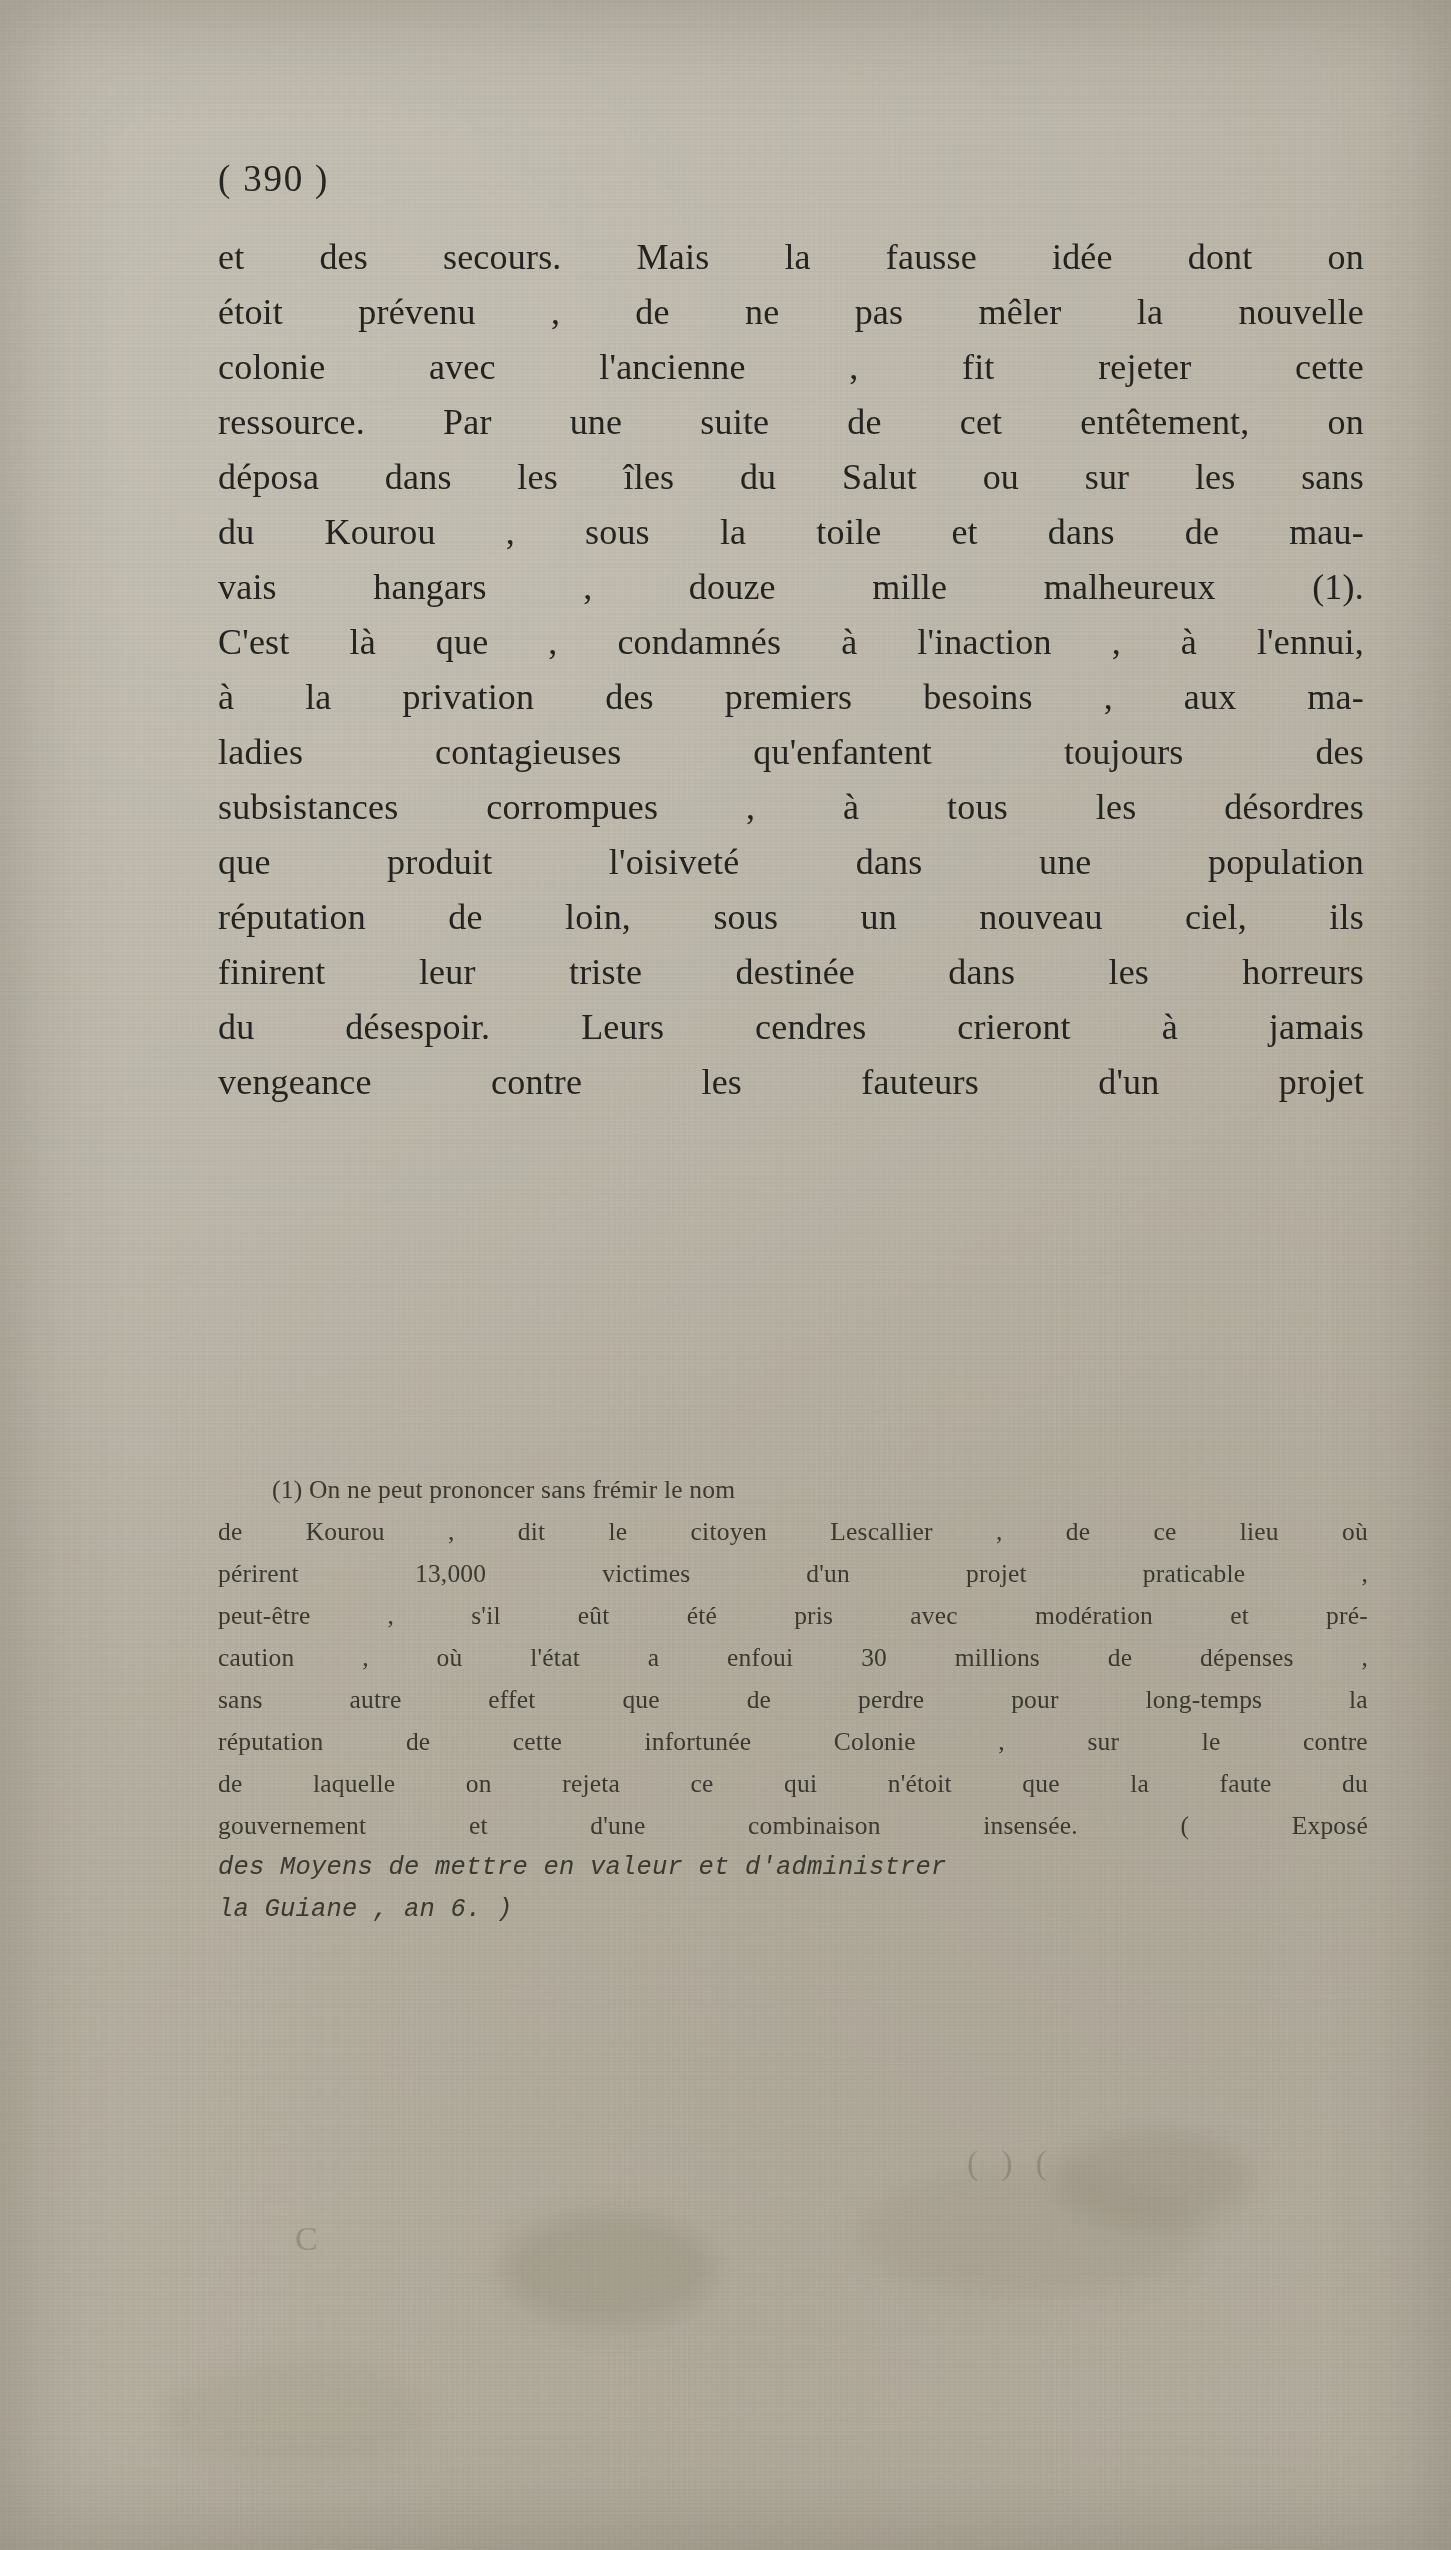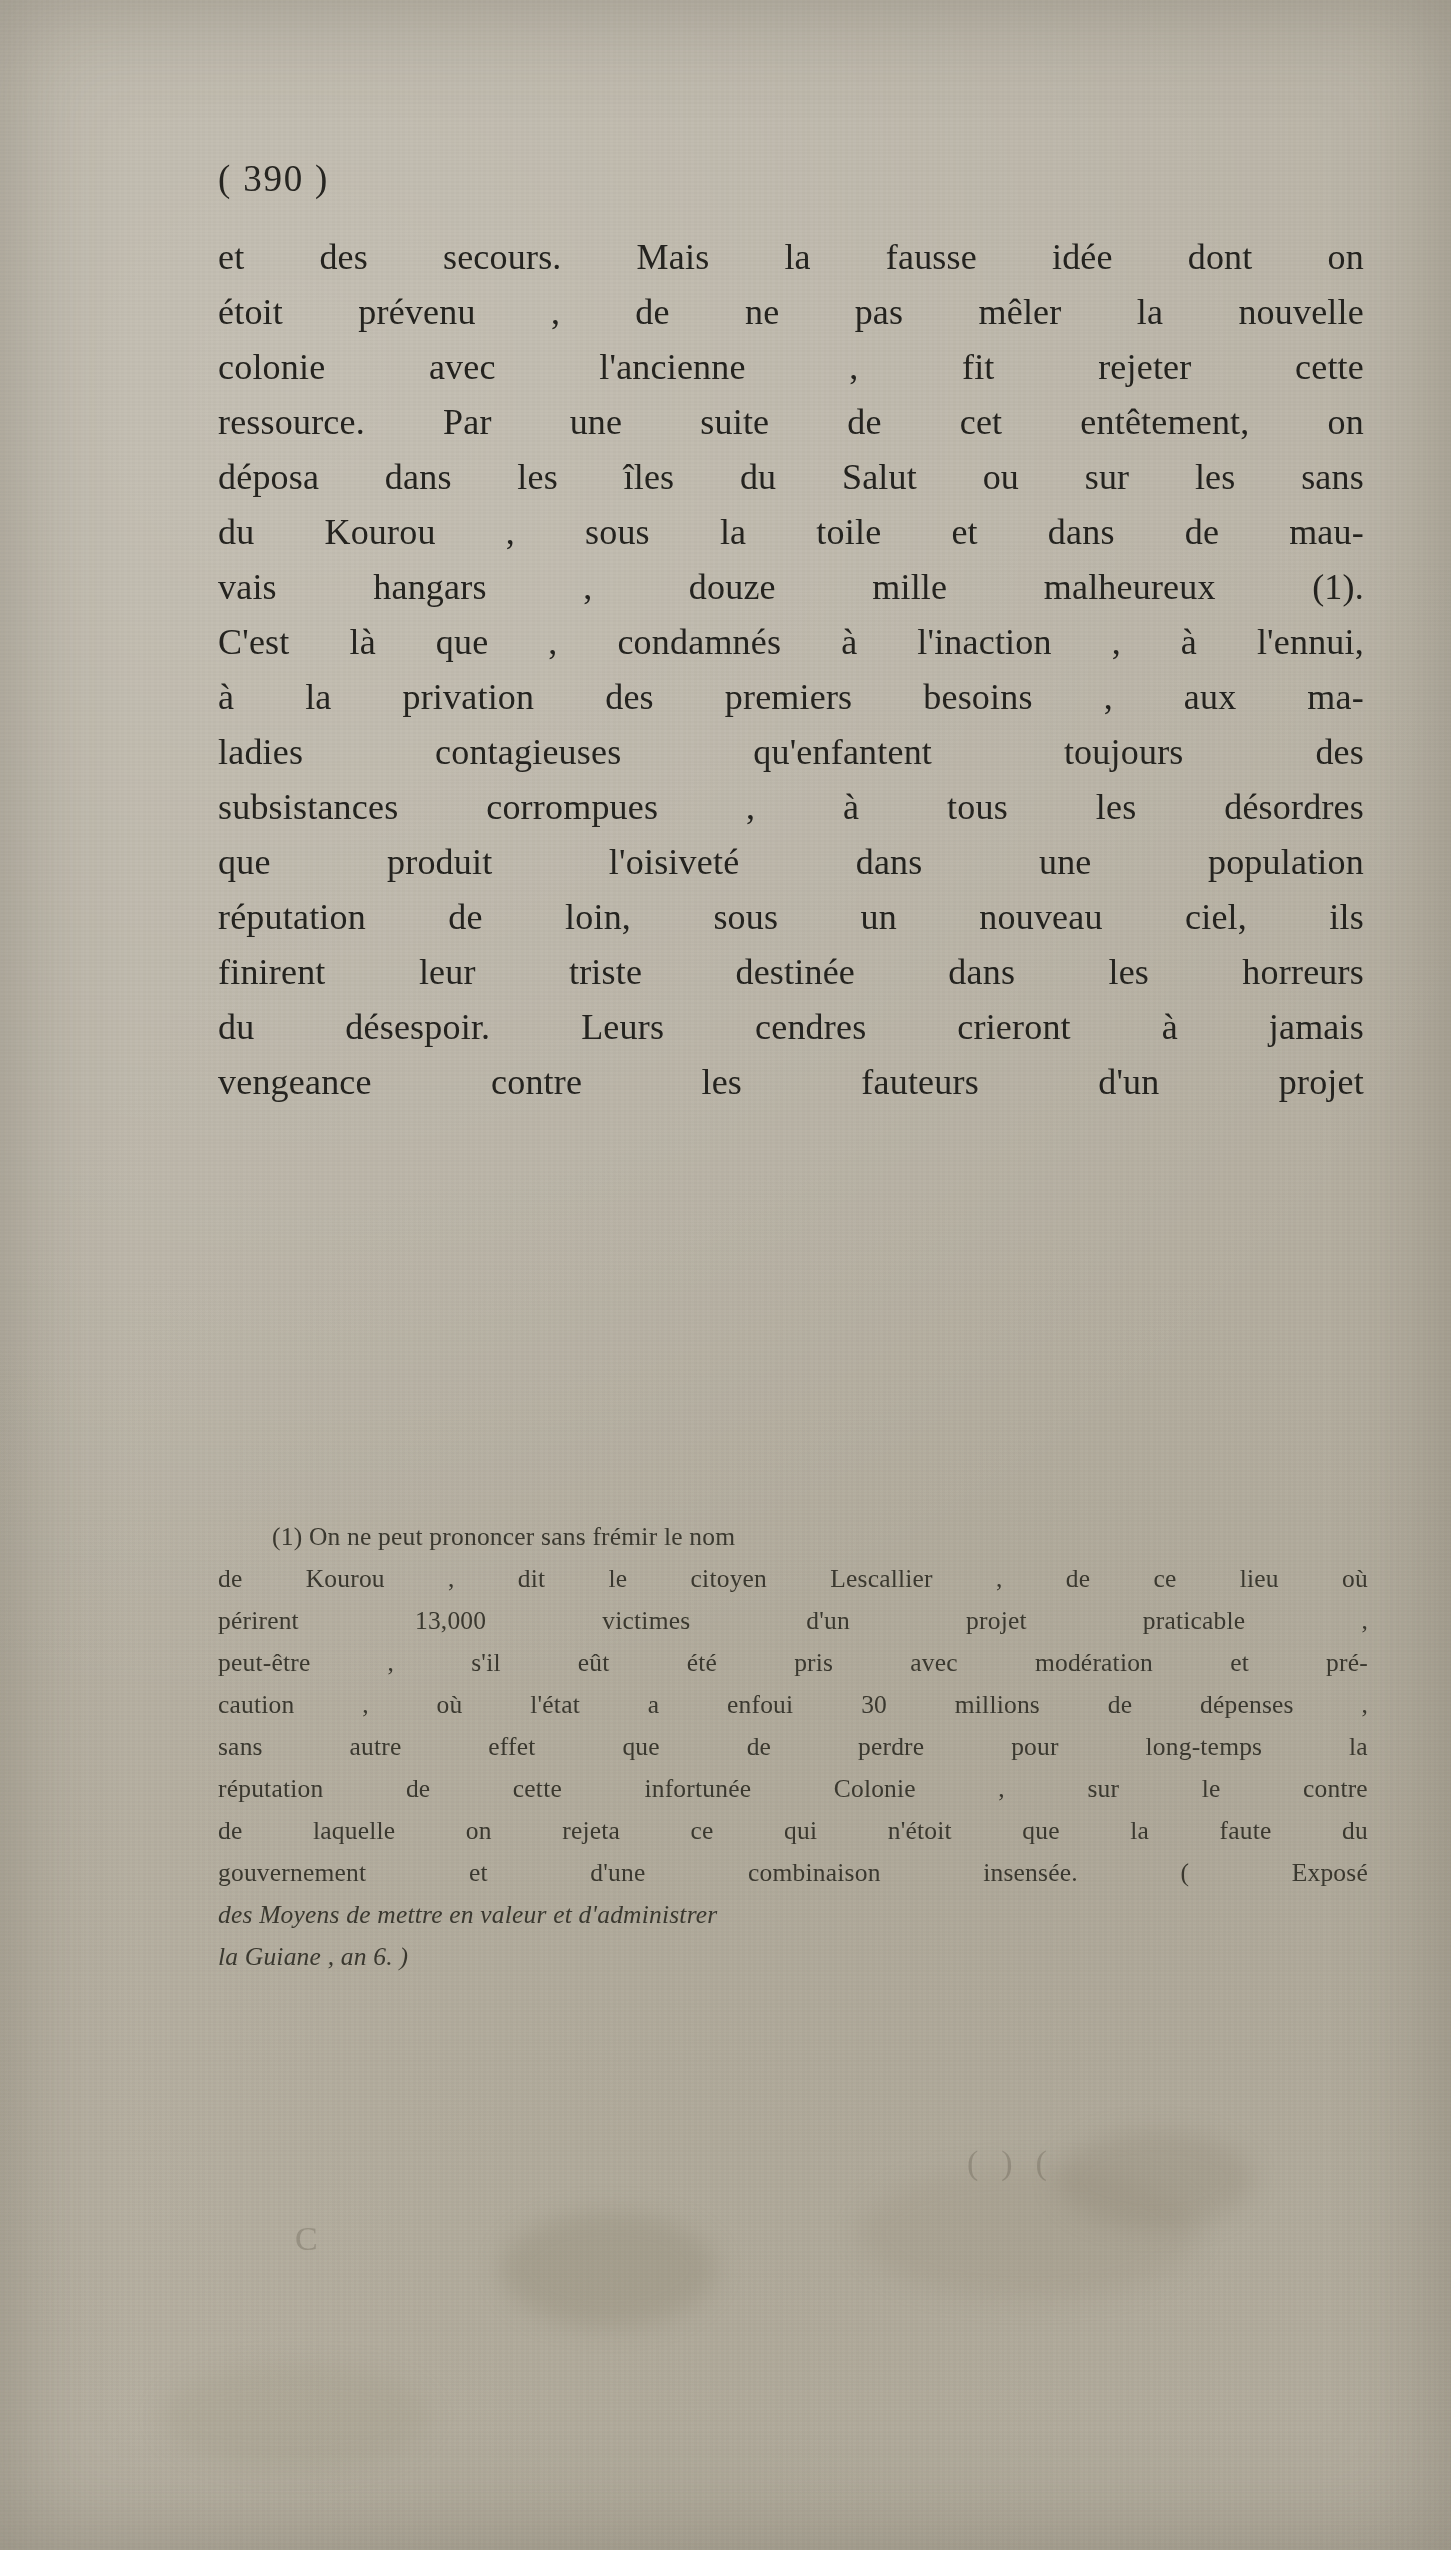--- a/index.html
+++ b/index.html
@@ -60,41 +60,42 @@
     display: block;
     white-space: nowrap;
   }
   .body-text .l.just {
     display: flex;
     justify-content: space-between;
   }
   .footnote {
     position: absolute;
     left: 218px;
-    top: 1516px;
+    top: 1469px;
     width: 1150px;
     font-size: 25.5px;
     line-height: 42px;
     color: #3a382f;
     font-family: "Liberation Serif", serif;
     letter-spacing: 0.2px;
   }
   .footnote .l {
     display: block;
     white-space: nowrap;
   }
   .footnote .l.just {
     display: flex;
     justify-content: space-between;
   }
   .footnote .ind {
     padding-left: 54px;
   }
   .footnote .ital {
     font-style: italic;
+    font-family: Liberation Mono, monospace;
   }
   .smear {
     position: absolute;
     pointer-events: none;
     border-radius: 50%;
     filter: blur(12.5px);
   }
   .s1 { left: 501px; top: 2211px; width: 215px; height: 116px; background: rgba(140,132,112,0.30); }
   .s2 { left: 859px; top: 2166px; width: 340px; height: 134px; background: rgba(150,142,122,0.22); }
   .s3 { left: 161px; top: 2363px; width: 269px; height: 107px; background: rgba(150,142,122,0.18); }

